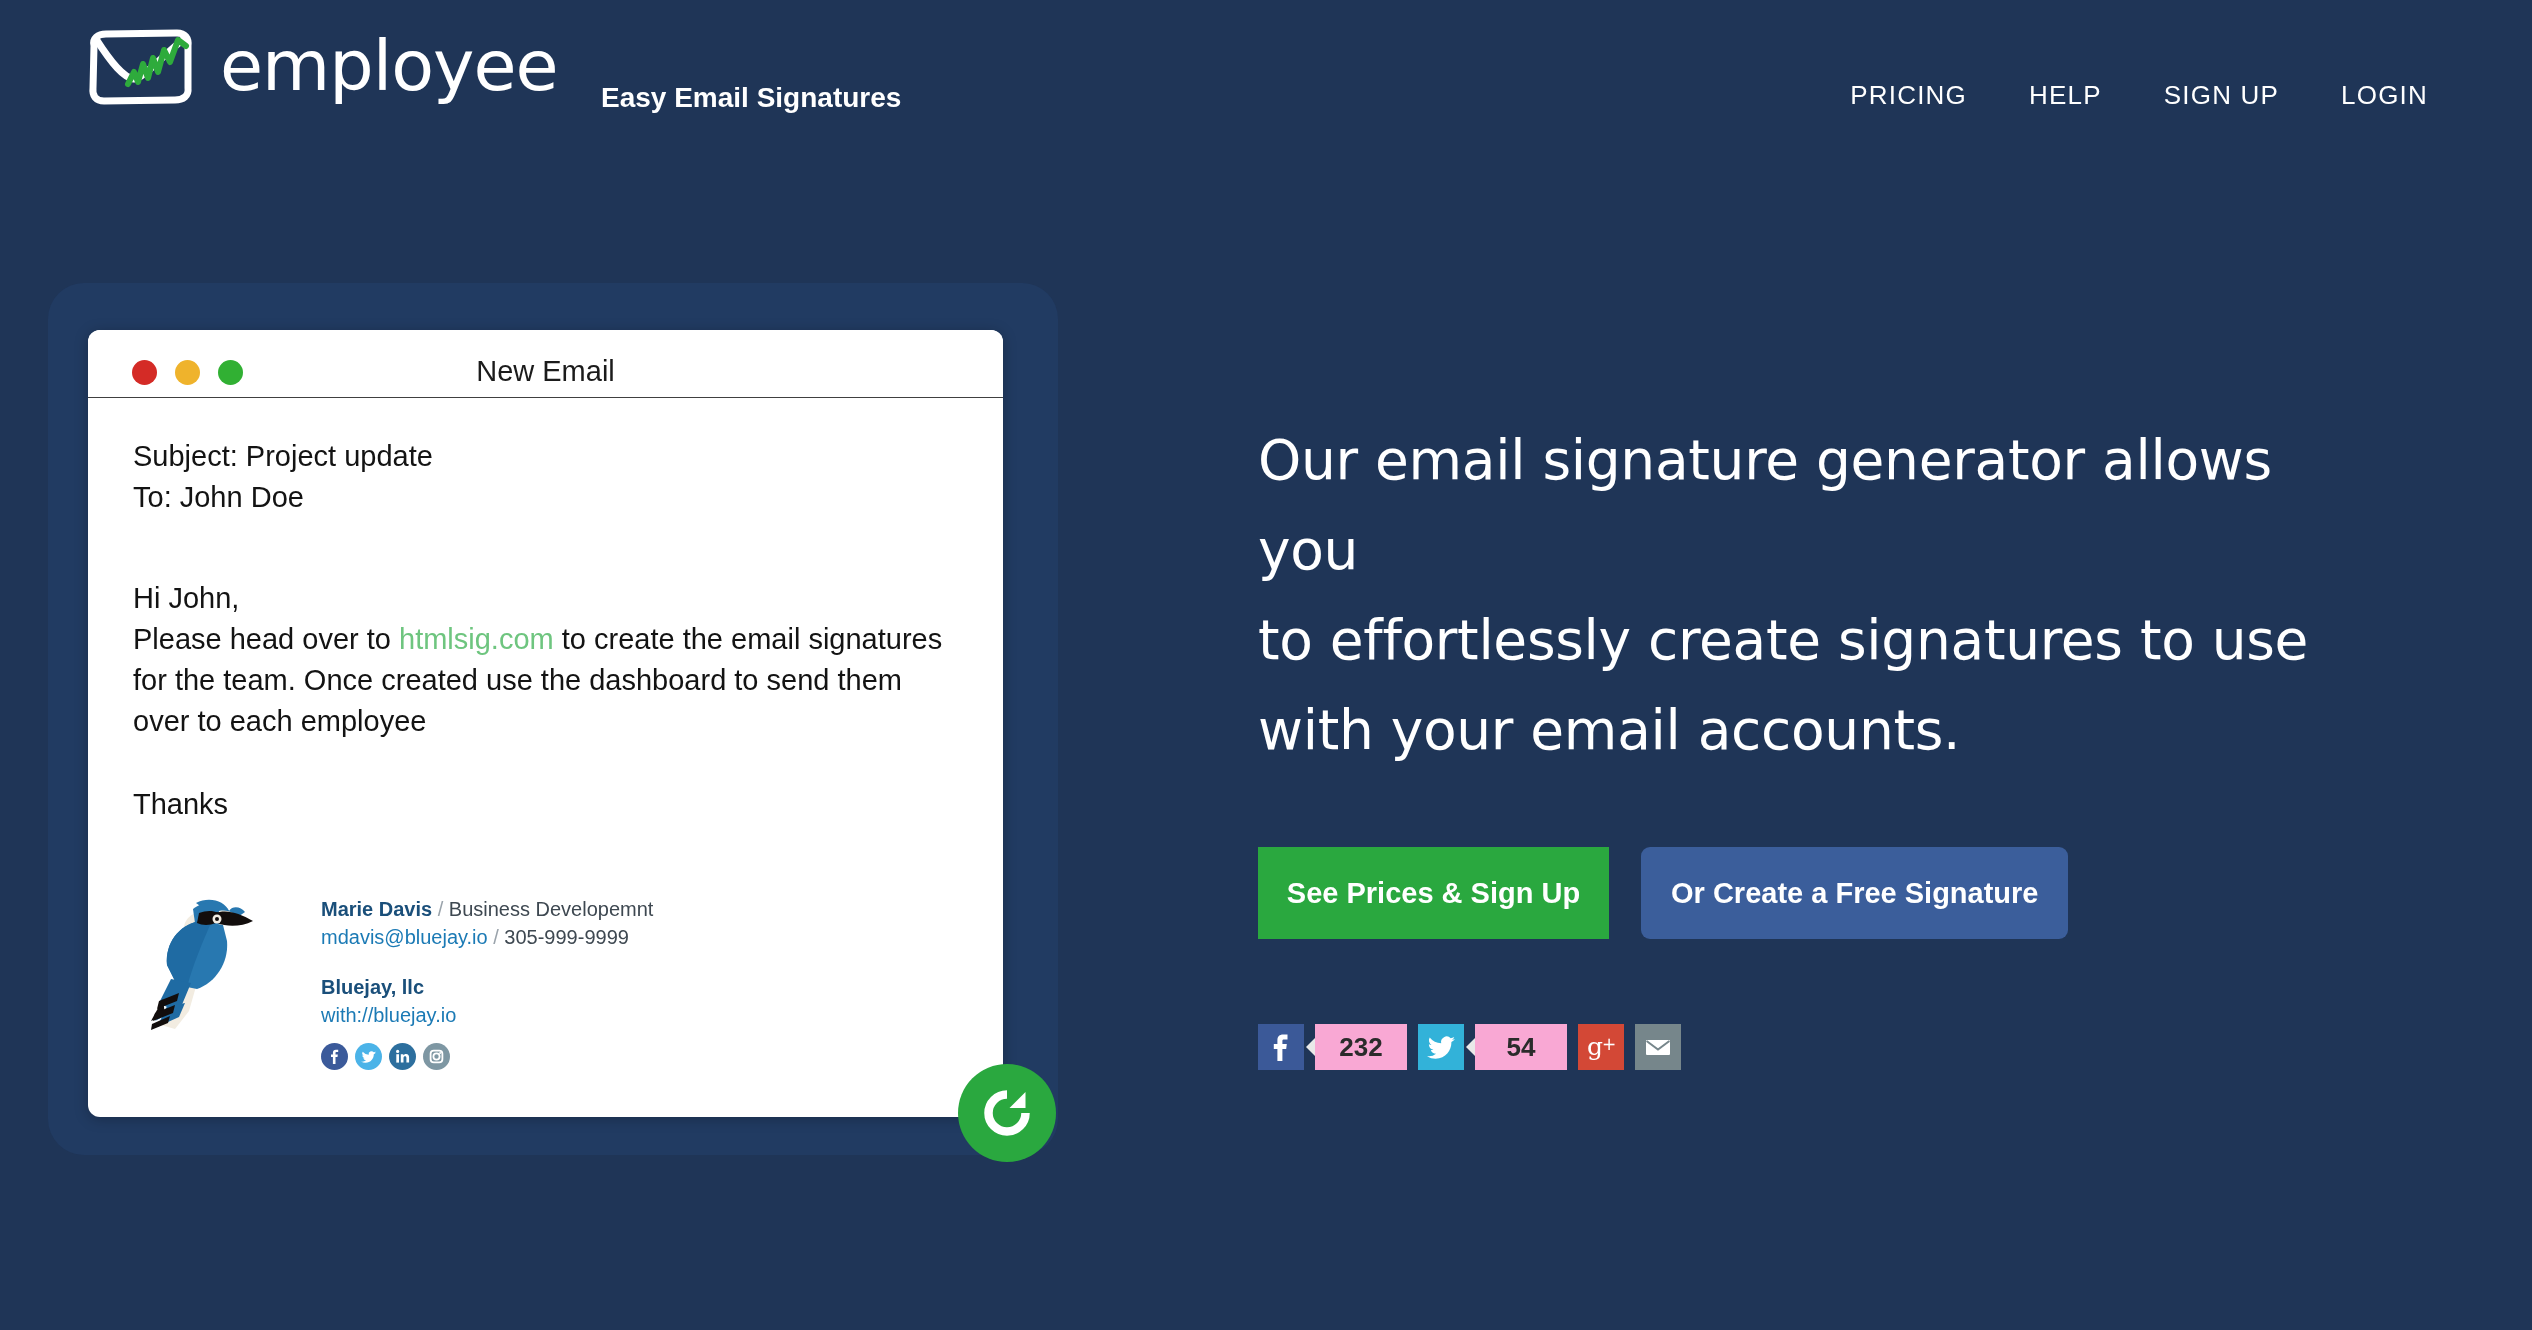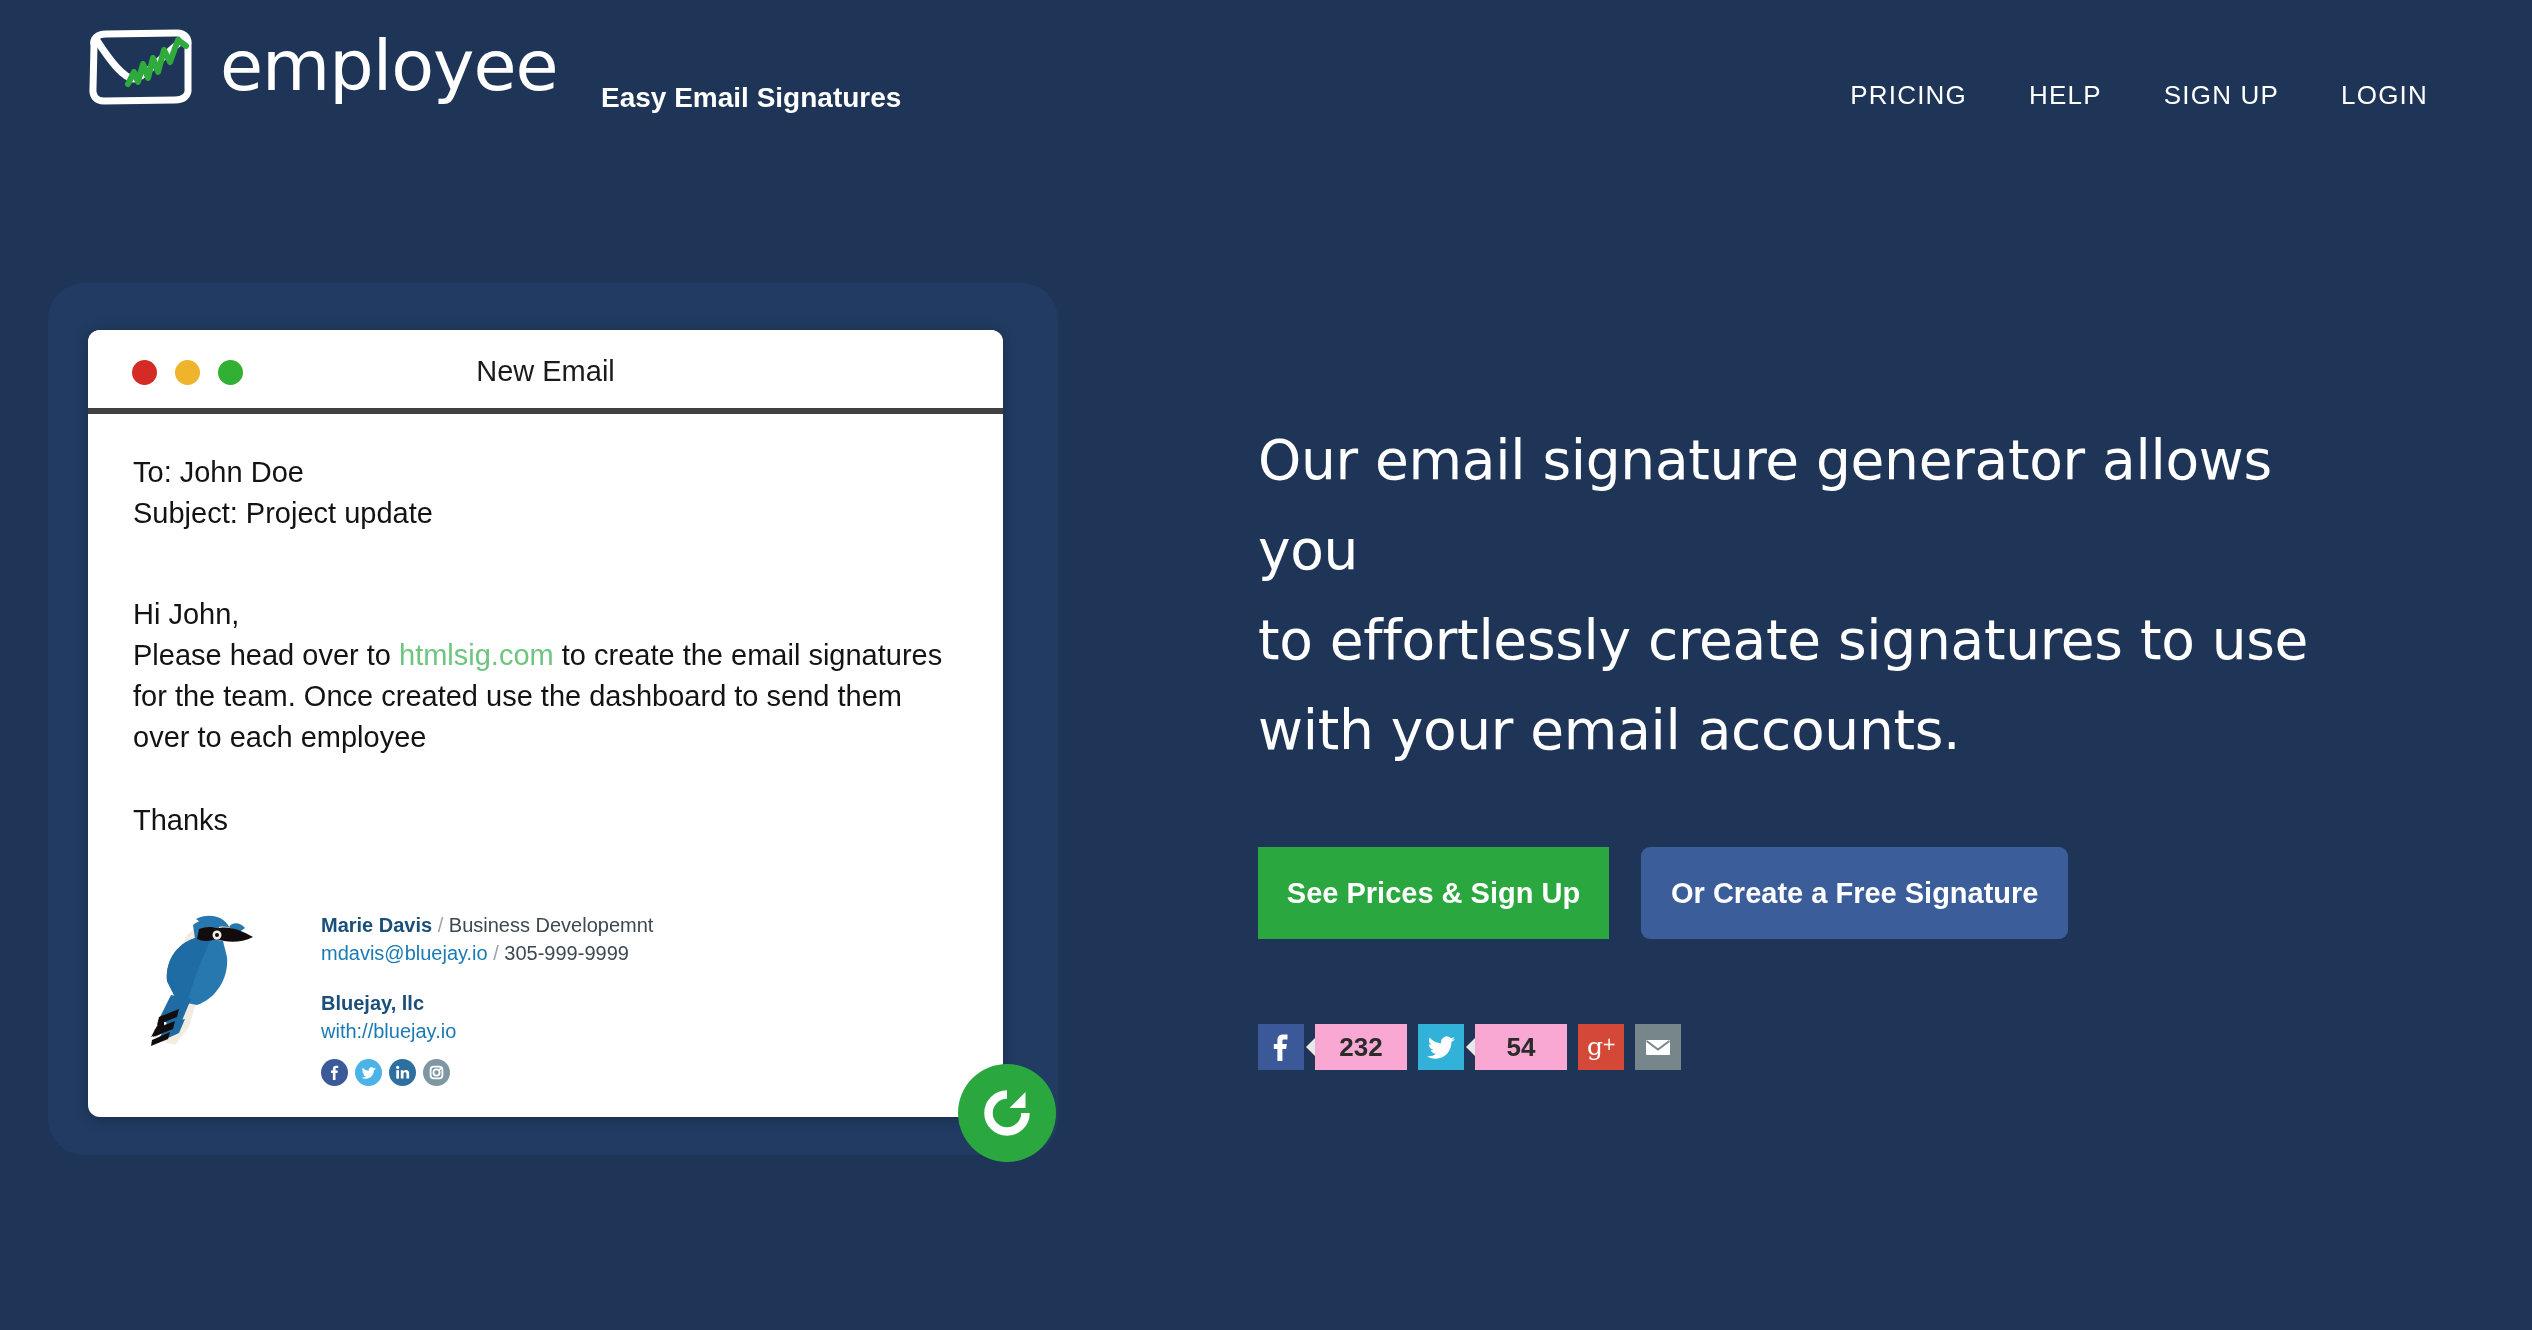--- a/index.html
+++ b/index.html
@@ -96,22 +96,22 @@
     top: 330px;
     width: 915px;
     height: 787px;
     background: #ffffff;
     border-radius: 12px;
     box-shadow: 0 2px 14px rgba(0,0,0,0.25);
     overflow: visible;
   }
 
   .window-titlebar {
-    height: 84px;
-    border-bottom: 6px solid #404040;
+    height: 68px;
+    border-bottom: 1px solid #404040;
     position: relative;
     border-radius: 12px 12px 0 0;
     background: #fff;
   }
   .traffic-lights {
     position: absolute;
     left: 44px;
     top: 30px;
     display: flex;
     gap: 18px;
@@ -346,22 +346,22 @@
   <div class="window-titlebar">
     <div class="traffic-lights">
       <span class="dot red"></span>
       <span class="dot yellow"></span>
       <span class="dot green"></span>
     </div>
     <div class="window-title">New Email</div>
   </div>
 
   <div class="email-body">
+    <div class="meta-line">Subject: Project update</div>
     <div class="meta-line">To: John Doe</div>
-    <div class="meta-line">Subject: Project update</div>
 
     <div class="msg-block">
       <div class="msg-line">Hi John,</div>
       <div class="msg-para"><span>Please head over to </span><a class="inline-link">htmlsig.com</a><span> to create the email signatures for the team. Once created use the dashboard to send them over to each employee</span></div>
       <div class="msg-thanks">Thanks</div>
     </div>
 
     <div class="signature">
 
       <span class="sig-bird">

